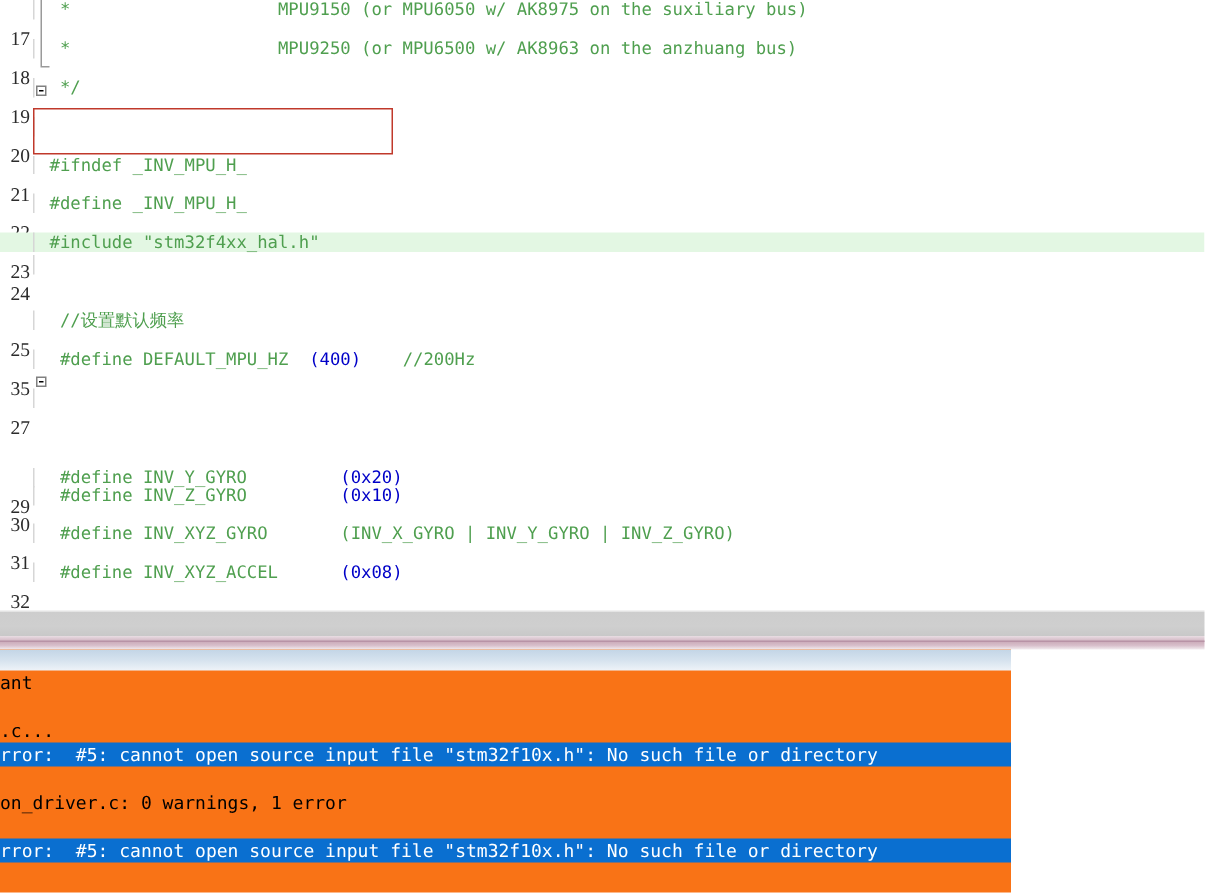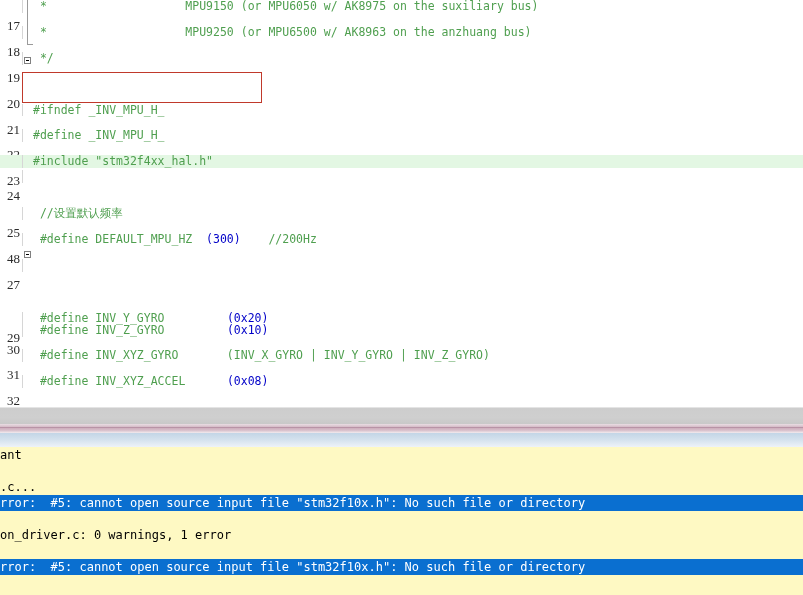--- a/index.html
+++ b/index.html
@@ -80,22 +80,22 @@
     box-sizing:border-box;
   }
   .divider{
     position:absolute;left:0;top:424px;width:803px;height:9px;
     background:linear-gradient(to bottom,#e9dde3 0%,#cdaebc 45%,#d8bfcb 70%,#f2ecef 100%);
   }
   .div-line{position:absolute;left:0;top:427px;width:803px;height:1px;background:#b893a6;}
 
   
   .outputpane{
-    position:absolute;left:0;top:433px;width:803px;height:162px;
-    background:#fef9c3;
+    position:absolute;left:0;top:433px;width:674px;height:162px;
+    background:#f97316;
     overflow:hidden;
   }
   .outbar{
     position:absolute;left:0;top:0;width:803px;height:14px;
     background:linear-gradient(to bottom,#c3d5e6 0%,#d5e2ee 50%,#eef3f8 100%);
   }
   .outlines{
     position:absolute;left:0;top:14px;width:803px;
     font-family:"DejaVu Sans Mono","Liberation Mono",monospace;
     font-size:12px;
@@ -117,21 +117,21 @@
     <div class="code-rows" id="code-rows">
         <div class="row" style="top: 0px;"><span class="gutter">17</span><span class="sep"></span><span class="code"><span class="cmt"> *                    MPU9150 (or MPU6050 w/ AK8975 on the suxiliary bus)</span></span></div>
         <div class="row" style="top: 12.95px;"><span class="gutter">18</span><span class="sep"></span><span class="code"><span class="cmt"> *                    MPU9250 (or MPU6500 w/ AK8963 on the anzhuang bus)</span></span></div>
         <div class="row" style="top: 25.9px;"><span class="gutter">19</span><span class="sep"></span><span class="code"><span class="cmt"> */</span></span></div>
         <div class="row" style="top: 38.85px;"><span class="gutter">20</span><span class="sep"></span><span class="code"></span></div>
         <div class="row" style="top: 51.8px;"><span class="gutter">21</span><span class="sep"></span><span class="code"><span class="pp">#ifndef _INV_MPU_H_</span></span></div>
         <div class="row" style="top: 64.75px;"><span class="gutter">22</span><span class="sep"></span><span class="code"><span class="pp">#define _INV_MPU_H_</span></span></div>
         <div class="row hl-row" style="top: 77.7px;"><span class="gutter">23</span><span class="sep"></span><span class="code"><span class="pp">#include "stm32f4xx_hal.h"</span></span></div>
         <div class="row" style="top: 79px;"><span class="gutter">24</span><span class="sep"></span><span class="code"></span></div>
         <div class="row" style="top: 103.6px;"><span class="gutter">25</span><span class="sep"></span><span class="code"><span class="cmt"> //设置默认频率</span></span></div>
-        <div class="row" style="top: 116.55px;"><span class="gutter">48</span><span class="sep"></span><span class="code"><span class="pp"> #define DEFAULT_MPU_HZ  <span class="num">(300)</span>    <span class="cmt">//200Hz</span></span></span></div>
+        <div class="row" style="top: 116.55px;"><span class="gutter">35</span><span class="sep"></span><span class="code"><span class="pp"> #define DEFAULT_MPU_HZ  <span class="num">(400)</span>    <span class="cmt">//200Hz</span></span></span></div>
         <div class="row" style="top: 129.5px;"><span class="gutter">27</span><span class="sep"></span><span class="code"></span></div>
         <div class="row" style="top: 170px; padding-left: 47px;"><span class="gutter">29</span><span class="sep"></span><span class="code"><span class="pp"> #define INV_Y_GYRO         <span class="num">(0x20)</span></span></span></div>
         <div class="row" style="top: 168.35px;"><span class="gutter">30</span><span class="sep"></span><span class="code"><span class="pp"> #define INV_Z_GYRO         <span class="num">(0x10)</span></span></span></div>
         <div class="row" style="top: 181.3px;"><span class="gutter">31</span><span class="sep"></span><span class="code"><span class="pp"> #define INV_XYZ_GYRO       (INV_X_GYRO | INV_Y_GYRO | INV_Z_GYRO)</span></span></div>
         <div class="row" style="top: 194.25px;"><span class="gutter">32</span><span class="sep"></span><span class="code"><span class="pp"> #define INV_XYZ_ACCEL      <span class="num">(0x08)</span></span></span></div>
       </div>
 
     <div class="tree" style="top:56.5px;"></div>
     <div class="vline" style="top:0px;height:44px;"></div>
     <div class="hline" style="left:27px;top:44px;"></div>

